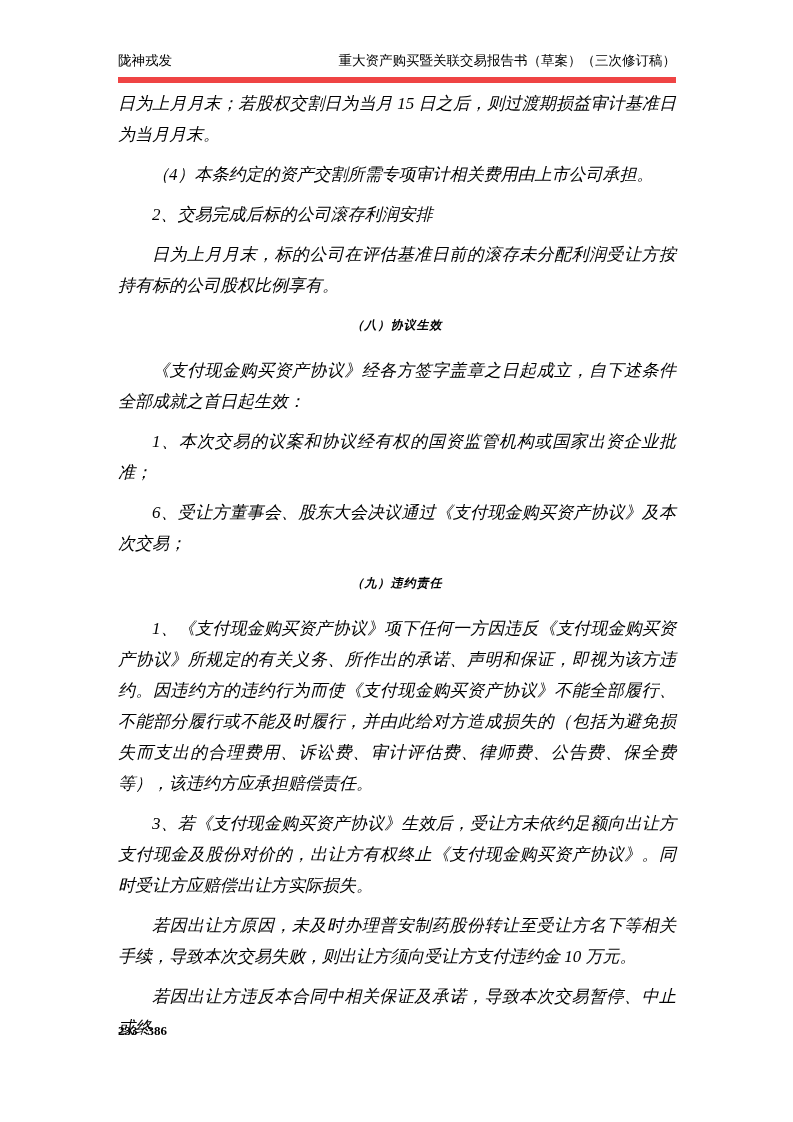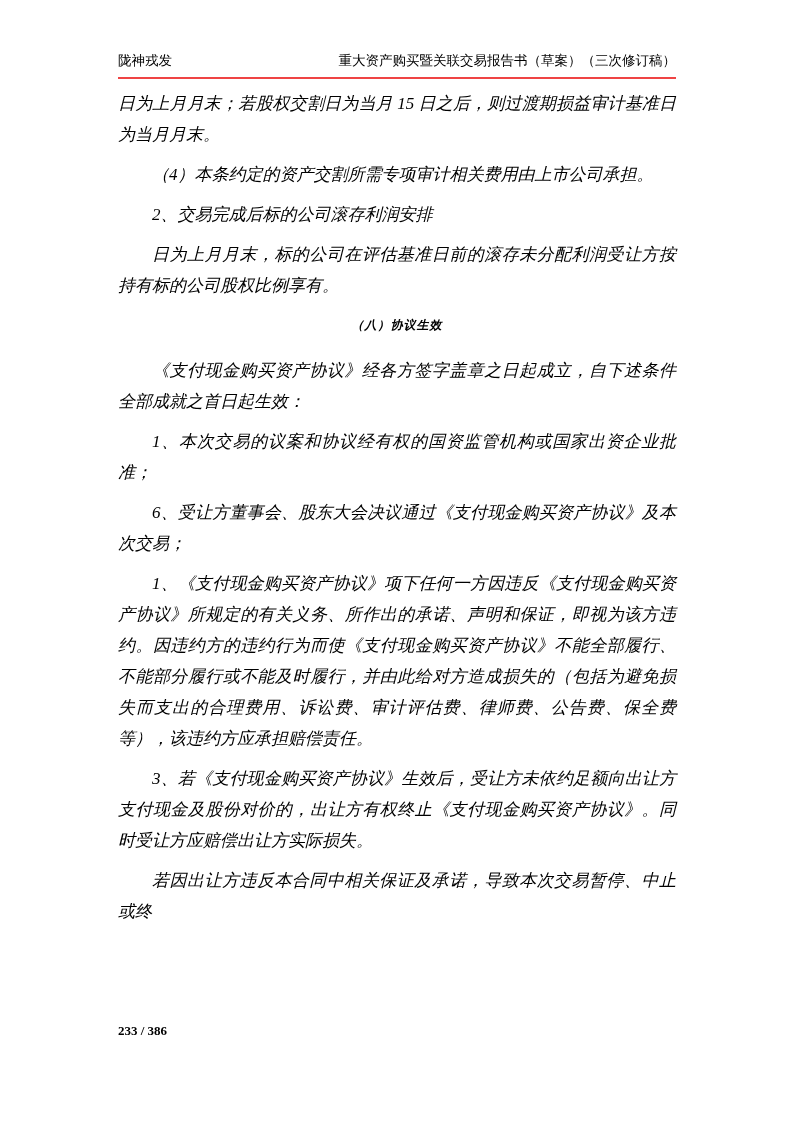--- a/index.html
+++ b/index.html
@@ -19,21 +19,21 @@
   .header {
     position: absolute;
     top: 52px;
     left: 118px;
     width: 558px;
     display: flex;
     justify-content: space-between;
     align-items: flex-end;
     font-size: 13.5px;
     line-height: 18px;
-    border-bottom: 2px solid #ef4444;
+    border-bottom: 6px solid #ef4444;
     padding-bottom: 7px;
   }
   .header .h-left { white-space: nowrap; }
   .header .h-right { white-space: nowrap; text-align: center; }
   .content {
     position: absolute;
     top: 88px;
     left: 118px;
     width: 558px;
     font-size: 17px;
@@ -82,23 +82,25 @@
     <p class="para">（4）本条约定的资产交割所需专项审计相关费用由上市公司承担。</p>
     <p class="para">2、交易完成后标的公司滚存利润安排</p>
     <p class="para">日为上月月末，标的公司在评估基准日前的滚存未分配利润受让方按持有标的公司股权比例享有。</p>
 
     <h2 class="heading">（八）协议生效</h2>
 
     <p class="para">《支付现金购买资产协议》经各方签字盖章之日起成立，自下述条件全部成就之首日起生效：</p>
     <p class="para">1、本次交易的议案和协议经有权的国资监管机构或国家出资企业批准；</p>
     <p class="para">6、受让方董事会、股东大会决议通过《支付现金购买资产协议》及本次交易；</p>
 
+    <h2 class="heading">（九）违约责任</h2>
 
     <p class="para">1、《支付现金购买资产协议》项下任何一方因违反《支付现金购买资产协议》所规定的有关义务、所作出的承诺、声明和保证，即视为该方违约。因违约方的违约行为而使《支付现金购买资产协议》不能全部履行、不能部分履行或不能及时履行，并由此给对方造成损失的（包括为避免损失而支出的合理费用、诉讼费、审计评估费、律师费、公告费、保全费等），该违约方应承担赔偿责任。</p>
     <p class="para">3、若《支付现金购买资产协议》生效后，受让方未依约足额向出让方支付现金及股份对价的，出让方有权终止《支付现金购买资产协议》。同时受让方应赔偿出让方实际损失。</p>
+    <p class="para">若因出让方原因，未及时办理普安制药股份转让至受让方名下等相关手续，导致本次交易失败，则出让方须向受让方支付违约金 10 万元。</p>
     <p class="para">若因出让方违反本合同中相关保证及承诺，导致本次交易暂停、中止或终</p>
   </div>
 
   <div class="footer">
     <span>233 / 386</span>
   </div>
 
 </div>
 
 </body></html>

